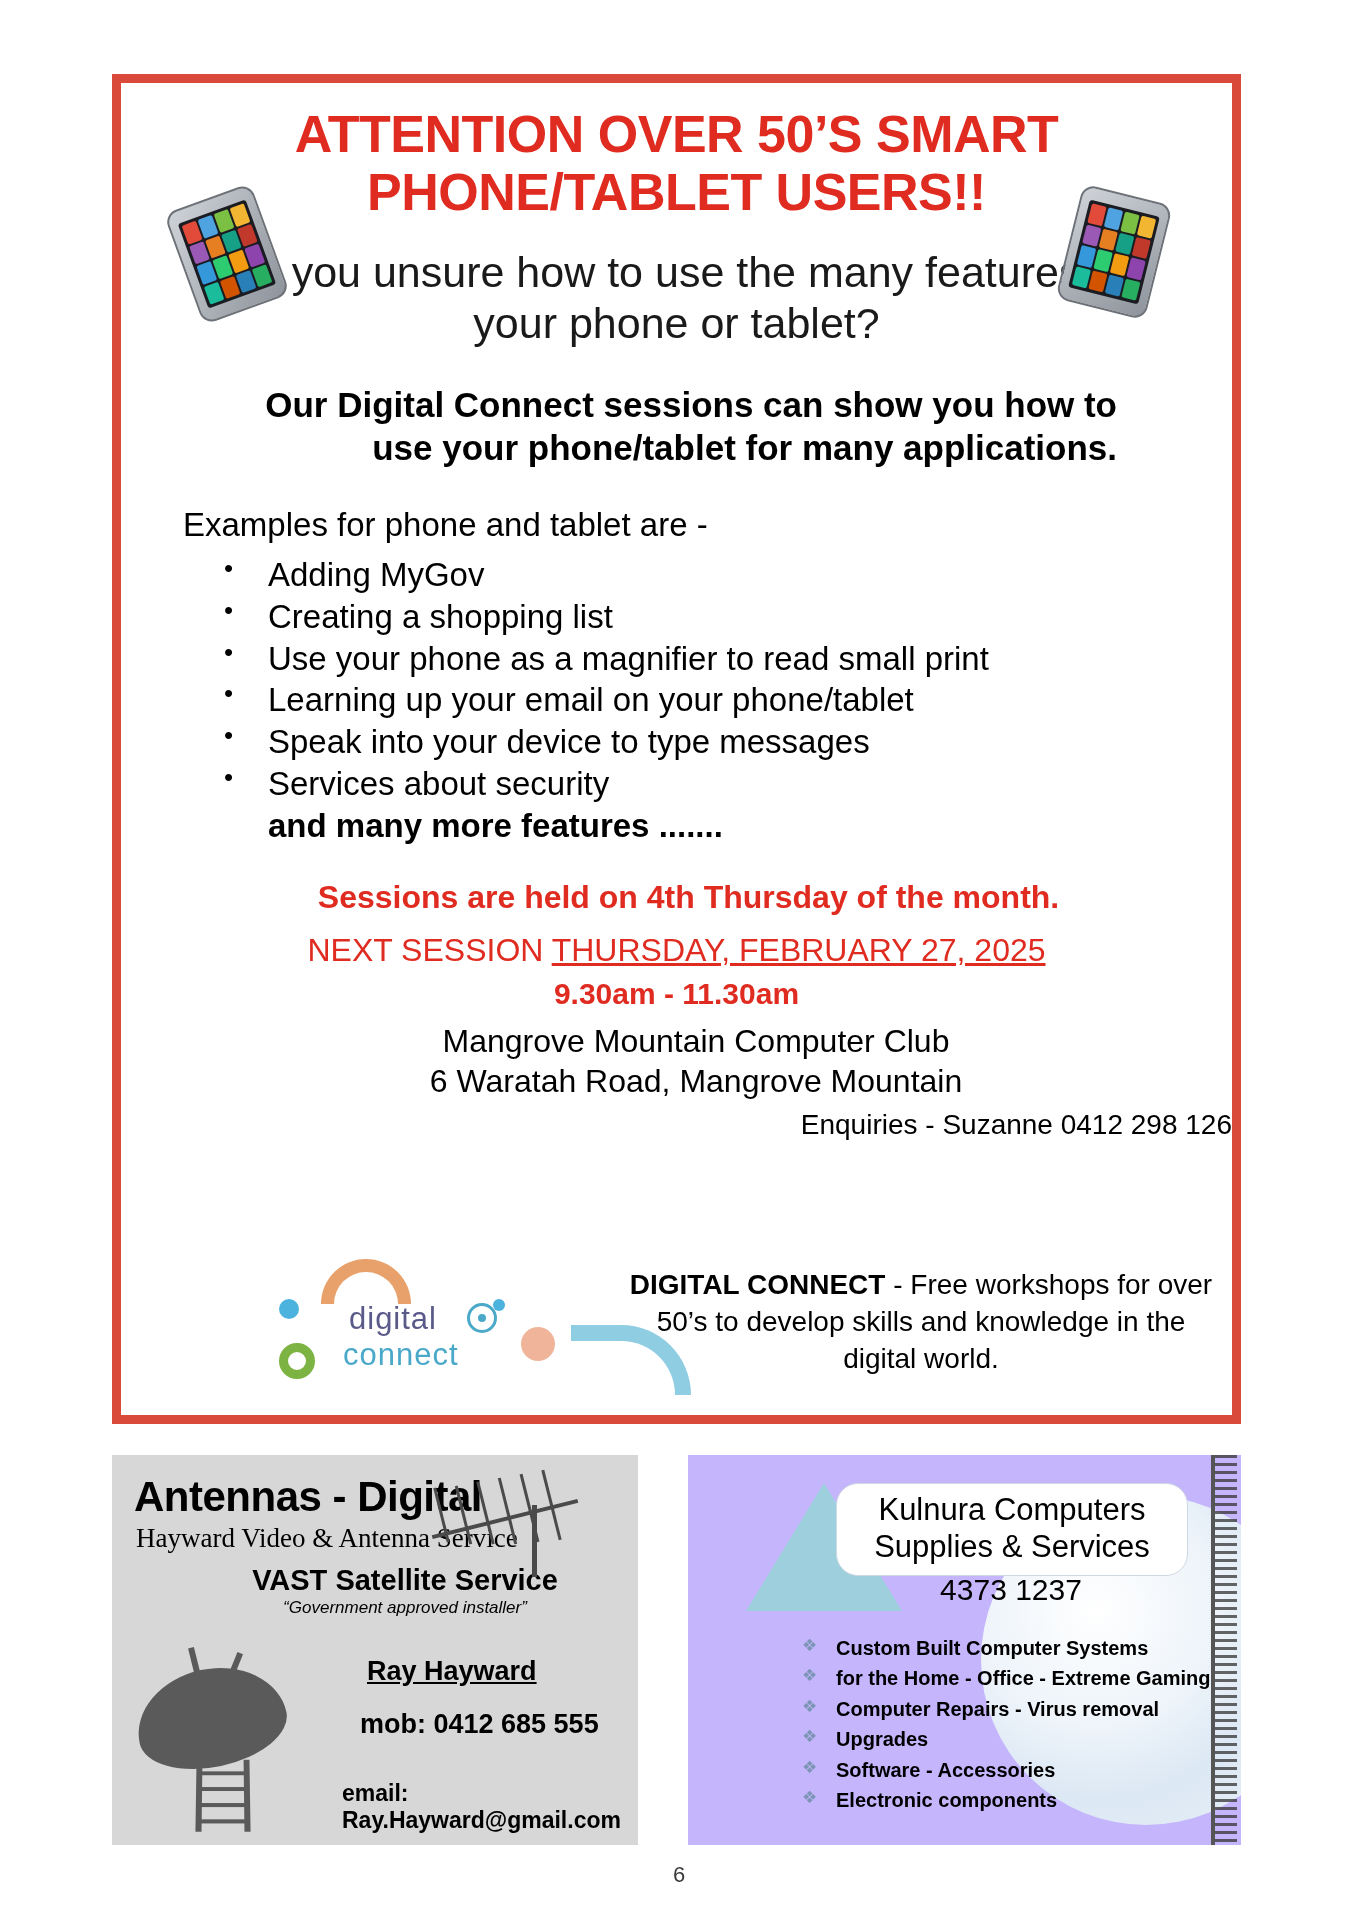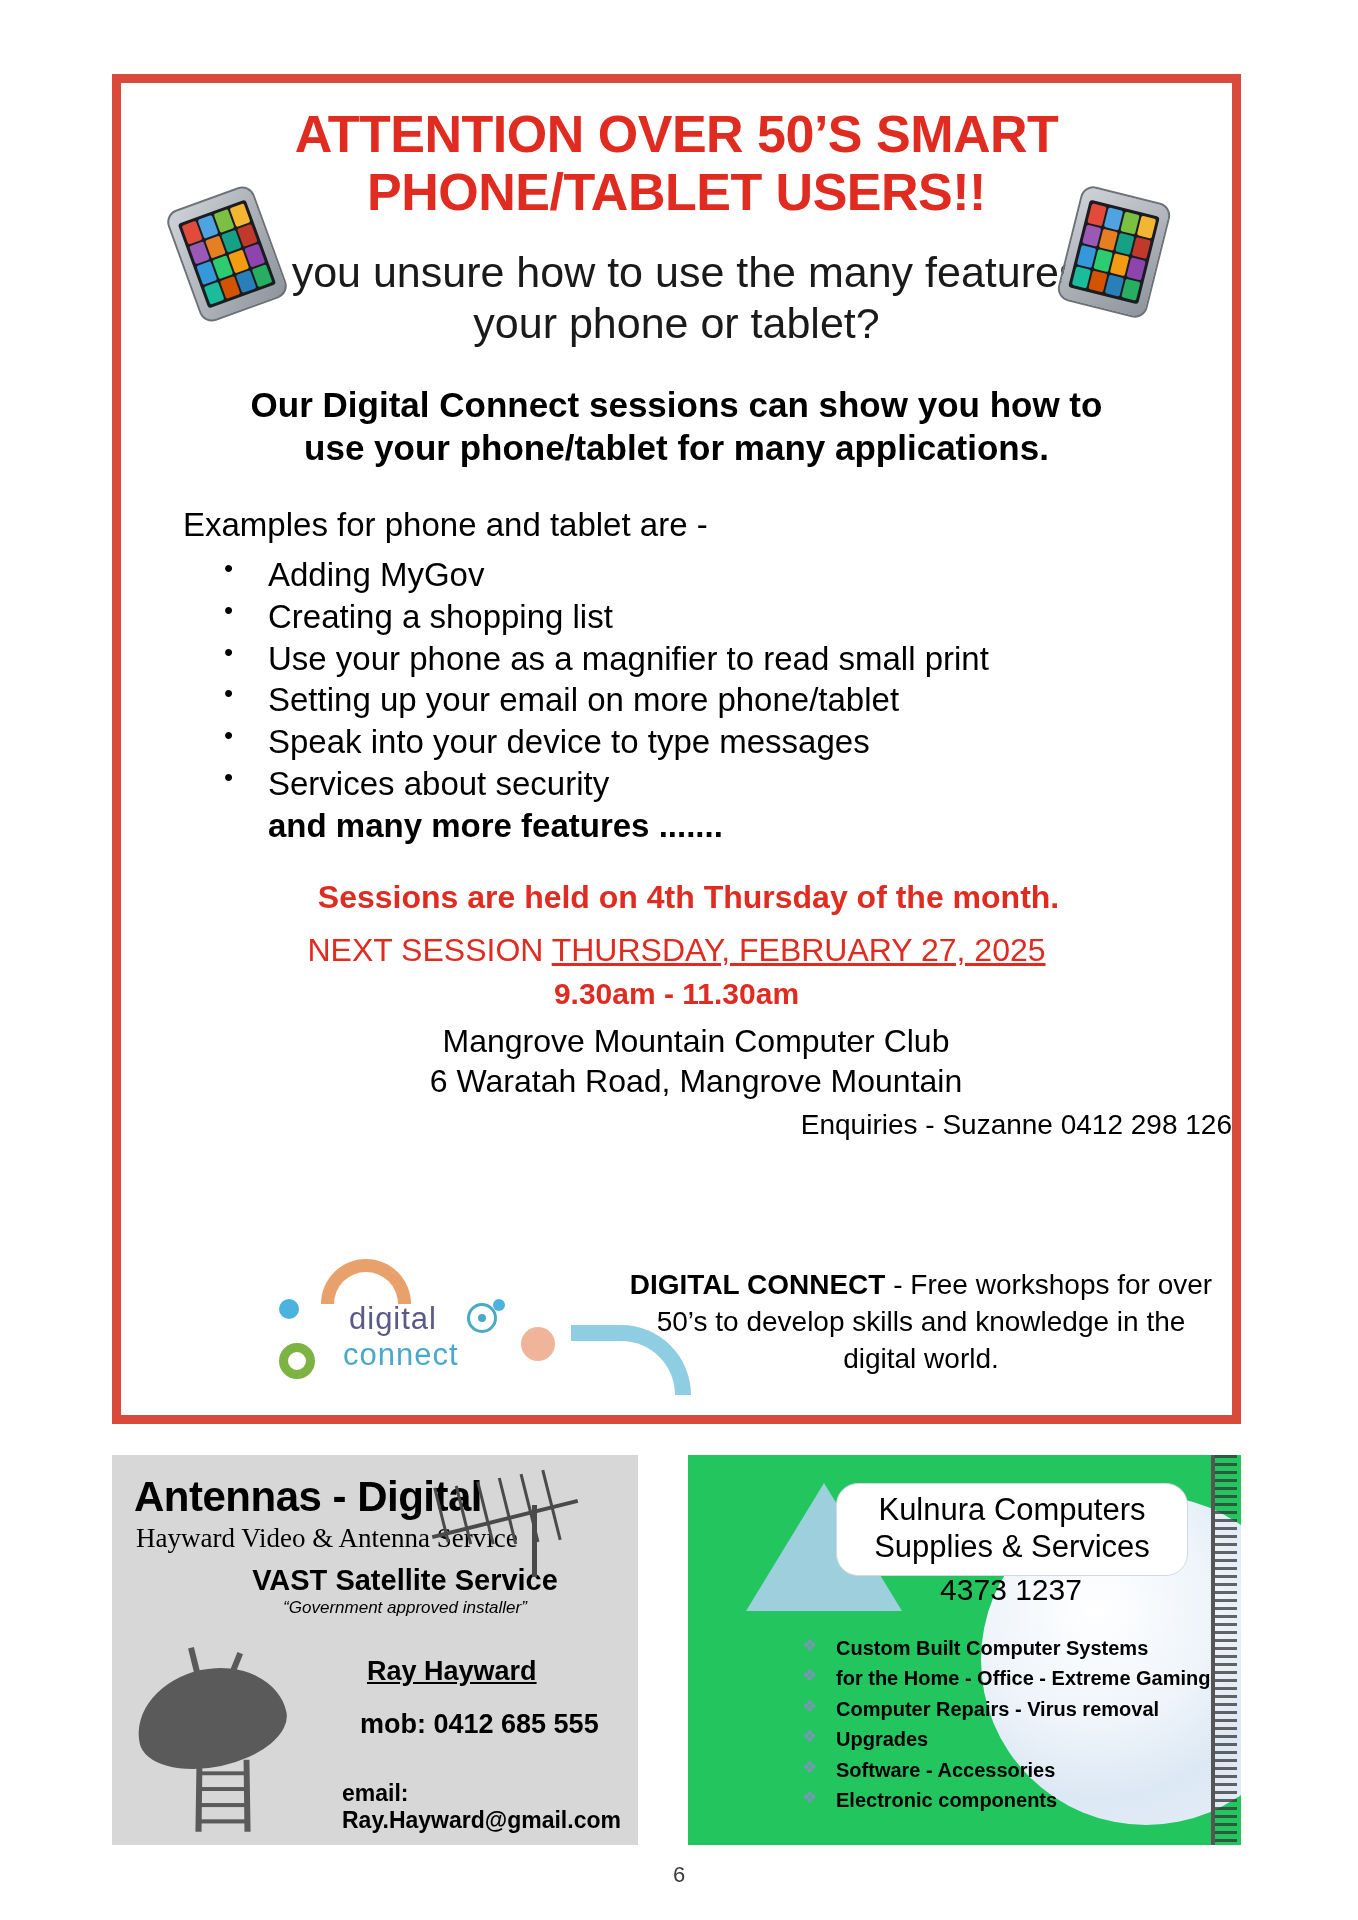--- a/index.html
+++ b/index.html
@@ -48,21 +48,21 @@
     text-align: center;
     font-size: 43px;
     line-height: 1.18;
     color: #1a1a1a;
     margin-top: 26px;
     padding: 0 70px;
     box-sizing: border-box;
   }
 
   .pitch {
-    text-align: center;
+    text-align: right;
     font-weight: bold;
     font-size: 35px;
     line-height: 1.24;
     margin-top: 34px;
     padding: 0 115px;
     box-sizing: border-box;
   }
 
   .examples-lead {
     font-size: 33px;
@@ -252,21 +252,21 @@
     width: 526px;
     height: 390px;
     background: #d7d7d7;
   }
   .ad-right {
     position: absolute;
     left: 688px;
     top: 1455px;
     width: 553px;
     height: 390px;
-    background: #22c55e;
+    background: #c4b5fd;
     overflow: hidden;
   }
 
   .ad-left .title {
     font-size: 42px;
     font-weight: bold;
     padding: 18px 0 0 22px;
     letter-spacing: -0.5px;
   }
   .ad-left .sub {
@@ -511,21 +511,21 @@
     <div class="subhead">Are you unsure how to use the many features on your phone or tablet?</div>
 
     <div class="pitch">Our Digital Connect sessions can show you how to use your phone/tablet for many applications.</div>
 
     <div class="examples-lead">Examples for phone and tablet are -</div>
 
     <ul class="feature-list">
       <li>Adding MyGov</li>
       <li>Creating a shopping list</li>
       <li>Use your phone as a magnifier to read small print</li>
-      <li>Setting up your email on more phone/tablet</li>
+      <li>Learning up your email on your phone/tablet</li>
       <li>Speak into your device to type messages</li>
       <li>Services about security</li>
     </ul>
     <div class="more-features">and many more features .......</div>
 
     <div class="sessions-line">Sessions are held on 4th Thursday of the month.</div>
 
     <div class="next-session">
       <span>NEXT SESSION </span><span class="u">THURSDAY, FEBRUARY 27, 2025</span>
     </div>

